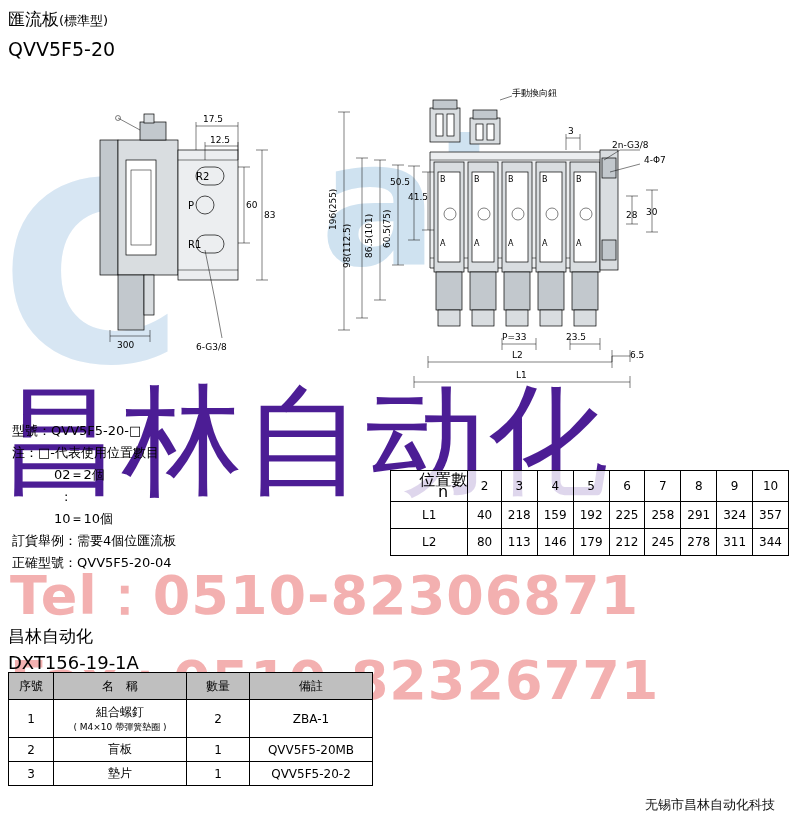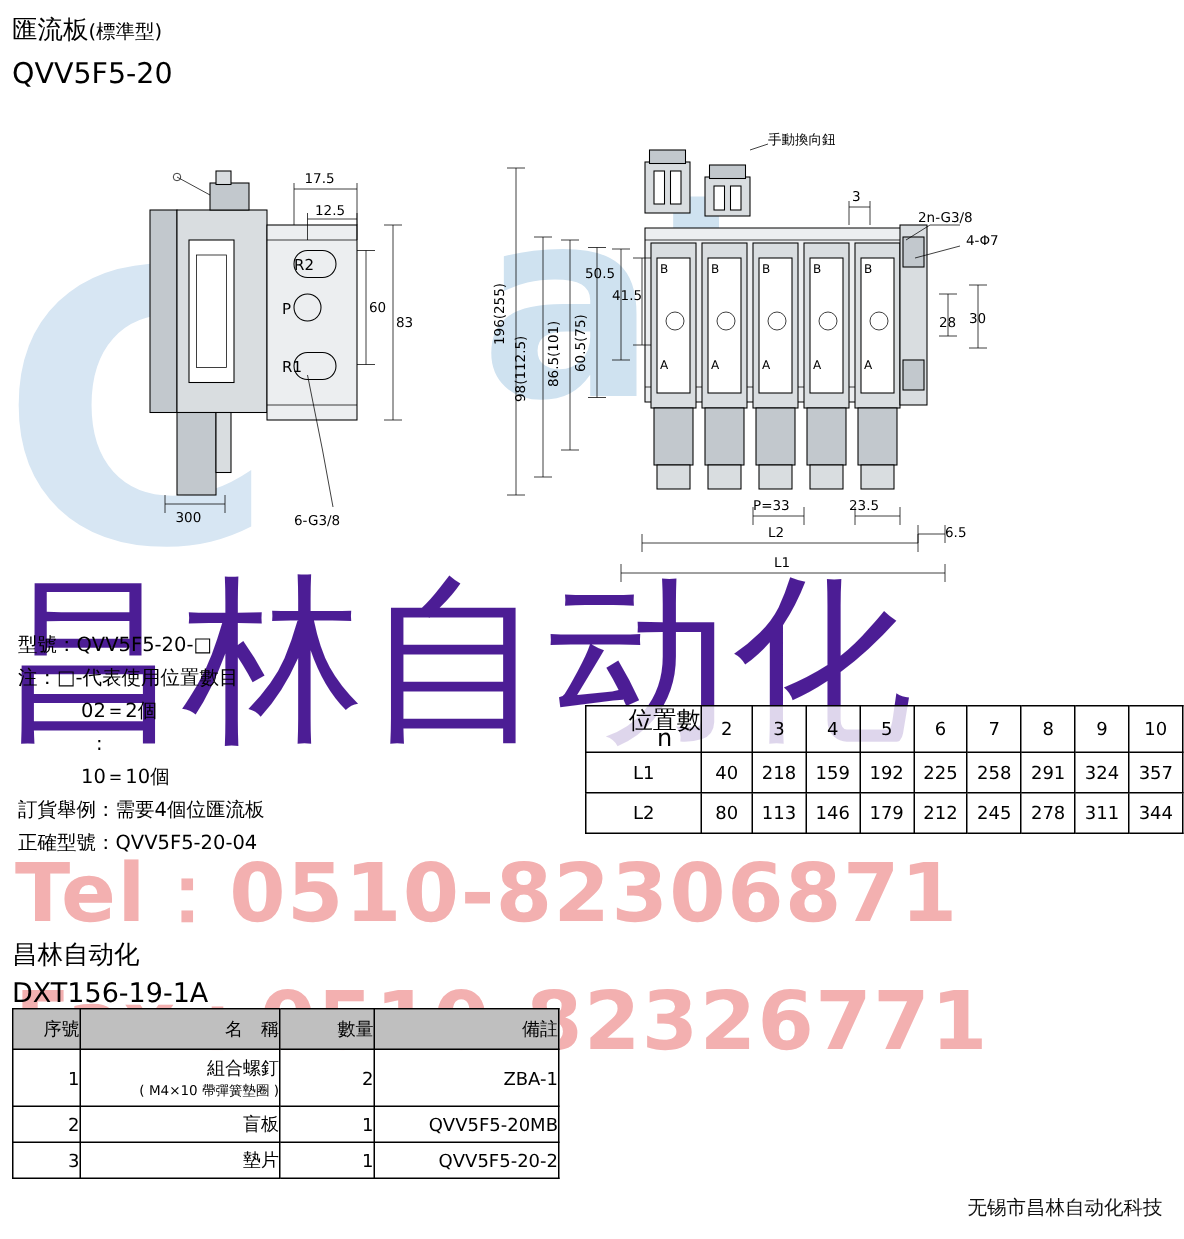--- a/index.html
+++ b/index.html
@@ -54,21 +54,21 @@
   .dimtable{position:absolute;left:390px;top:470px;border-collapse:collapse;
     background:rgba(255,255,255,0.82);}
   .dimtable td{border:1px solid #000;font-size:12px;text-align:center;
     padding:3px 0;width:40px;height:20px;}
   .dimtable td.hcol{width:62px;font-size:16px;line-height:12px;padding-left:28px;}
   .dimtable td.lbl{width:62px;font-weight:normal;}
 
   
   .parts{position:absolute;left:8px;top:672px;border-collapse:collapse;
     background:rgba(255,255,255,0.80);}
-  .parts td{border:1px solid #000;font-size:12px;text-align:right;padding:2px 0;margin-top:16px;}
+  .parts td{border:1px solid #000;font-size:12px;text-align:center;padding:2px 0;margin-top:16px;}
   .parts tr.hdr td{background:#bfbfbf;height:22px;}
   .parts td.c1{width:44px;}
   .parts td.c2{width:132px;}
   .parts td.c3{width:62px;}
   .parts td.c4{width:122px;}
   .parts .small{font-size:9px;}
 
   
   svg{position:absolute;left:0;top:0;overflow:visible;}
   .ln{stroke:#000;stroke-width:0.7;fill:none;}

